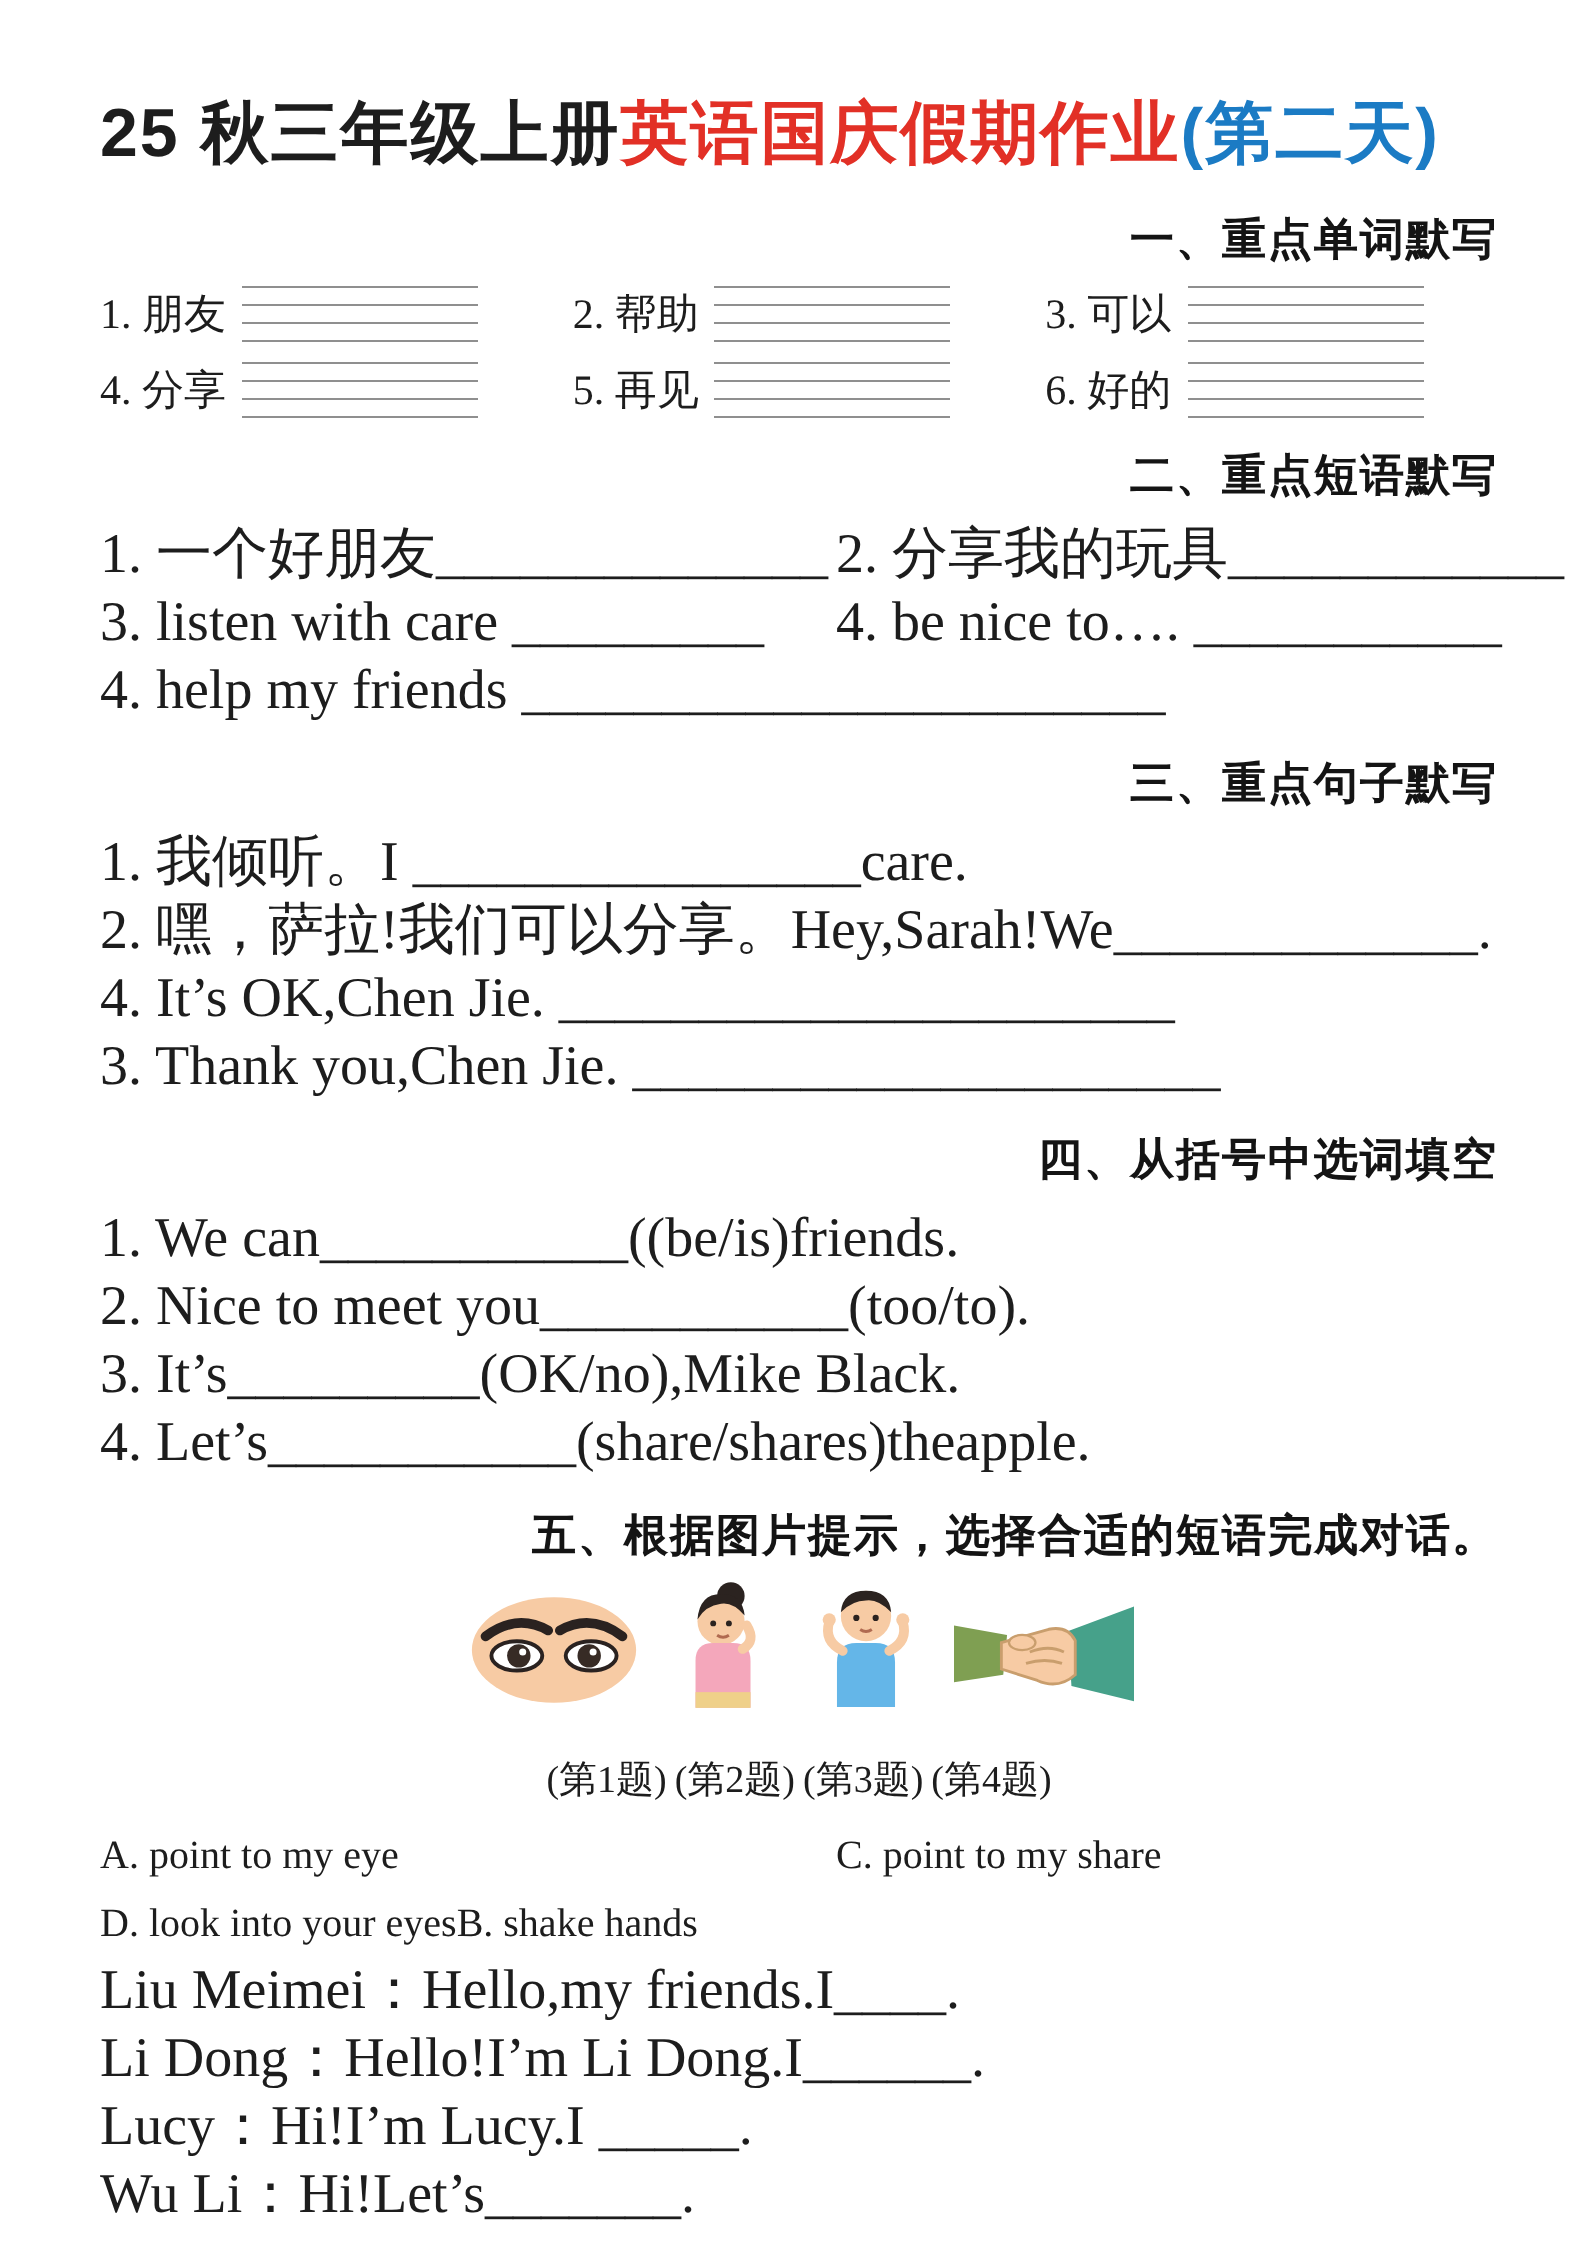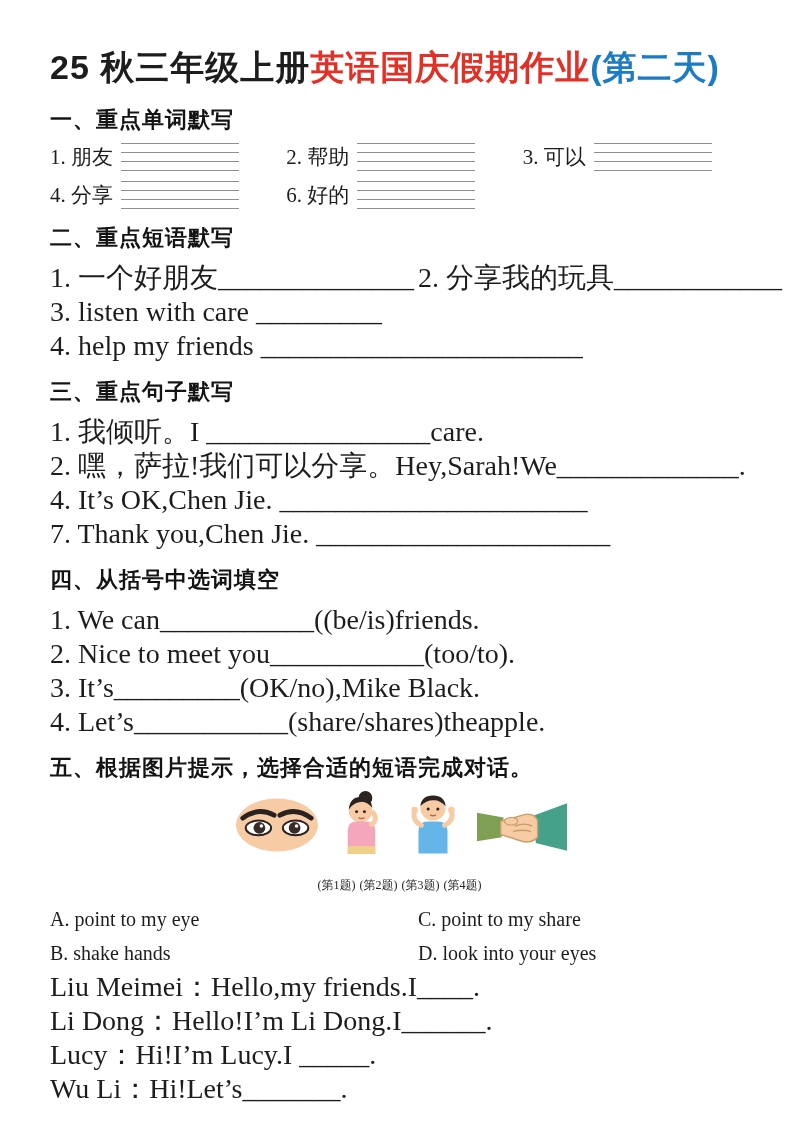--- a/index.html
+++ b/index.html
@@ -15,21 +15,21 @@
   
   .title {
     font-size: 34px; font-weight: 700; letter-spacing: 1px;
     white-space: nowrap; margin: 8px 0 18px 0; line-height: 1.15;
   }
   .title .t-red  { color: #e23026; }
   .title .t-blue { color: #1b7bc4; }
 
   h2.sec-heading {
     font-size: 22px; font-weight: 700; color: #141414;
-    margin: 14px 0 8px 0; letter-spacing: 1px;
+    margin: 14px 0 8px 0; letter-spacing: 1px; text-align: right;
   }
 
   .mono, .item, .wlabel, .opt, .dlg, .cap {
     font-family: Liberation Serif, serif;
   }
 
   
   .wordgrid {
     display: grid; grid-template-columns: 1fr 1fr 1fr;
     row-gap: 10px; column-gap: 10px; margin: 6px 0 4px 0;
@@ -48,21 +48,21 @@
   .two-col { display: flex; }
   .two-col .left  { width: 368px; flex: 0 0 368px; }
 
   
   .pics {
     display: flex; justify-content: center; align-items: flex-end;
     gap: 14px; margin: 6px 0 2px 0; height: 64px;
   }
   .cap-row {
     display: flex; justify-content: center; gap: 4px;
-    font-size: 12px; margin-bottom: 8px; margin-top: 22px;
+    font-size: 19px; margin-bottom: 8px; margin-top: 22px;
   }
   .opt { font-size: 20px; line-height: 34px; white-space: nowrap; }
   .dlg { font-size: 28px; line-height: 34px; white-space: nowrap; }
 </style>
 </head>
 <body>
 
 <div class="page">
 
   <div class="title">
@@ -81,40 +81,45 @@
     </div>
     <div class="wcell">
       <span class="wlabel">3. 可以</span>
       <span class="fourline"></span>
     </div>
     <div class="wcell">
       <span class="wlabel">4. 分享</span>
       <span class="fourline"></span>
     </div>
     <div class="wcell">
+      <span class="wlabel">5. 再见</span>
+      <span class="fourline"></span>
+    </div>
+    <div class="wcell">
       <span class="wlabel">6. 好的</span>
       <span class="fourline"></span>
     </div>
   </div>
 
   <h2 class="sec-heading">二、重点短语默写</h2>
   <div class="two-col">
     <span class="item left">1. 一个好朋友______________</span>
     <span class="item">2. 分享我的玩具____________</span>
   </div>
   <div class="two-col">
     <span class="item left">3. listen with care _________</span>
+    <span class="item">4. be nice to…. ___________</span>
   </div>
   <div class="item">4. help my friends _______________________</div>
 
   <h2 class="sec-heading">三、重点句子默写</h2>
   <div class="item">1. 我倾听。I ________________care.</div>
   <div class="item">2. 嘿，萨拉!我们可以分享。Hey,Sarah!We_____________.</div>
   <div class="item">4. It’s OK,Chen Jie.  ______________________</div>
-  <div class="item">7. Thank you,Chen Jie. _____________________</div>
+  <div class="item">3. Thank you,Chen Jie. _____________________</div>
 
   <h2 class="sec-heading">四、从括号中选词填空</h2>
   <div class="item">1. We can___________((be/is)friends.</div>
   <div class="item">2. Nice to meet you___________(too/to).</div>
   <div class="item">3. It’s_________(OK/no),Mike Black.</div>
   <div class="item">4. Let’s___________(share/shares)theapple.</div>
 
   <h2 class="sec-heading">五、根据图片提示，选择合适的短语完成对话。</h2>
 
   <div class="pics">
@@ -171,22 +176,22 @@
     <span class="cap">(第2题)</span>
     <span class="cap">(第3题)</span>
     <span class="cap">(第4题)</span>
   </div>
 
   <div class="two-col">
     <span class="opt left">A. point to my eye</span>
     <span class="opt">C. point to my share</span>
   </div>
   <div class="two-col">
+    <span class="opt">D. look into your eyes</span>
     <span class="opt left">B. shake hands</span>
-    <span class="opt">D. look into your eyes</span>
   </div>
 
   <div class="dlg">Liu Meimei：Hello,my friends.I____.</div>
   <div class="dlg">Li Dong：Hello!I’m Li Dong.I______.</div>
   <div class="dlg">Lucy：Hi!I’m Lucy.I _____.</div>
   <div class="dlg">Wu Li：Hi!Let’s_______.</div>
 
 </div>
 
 </body></html>

